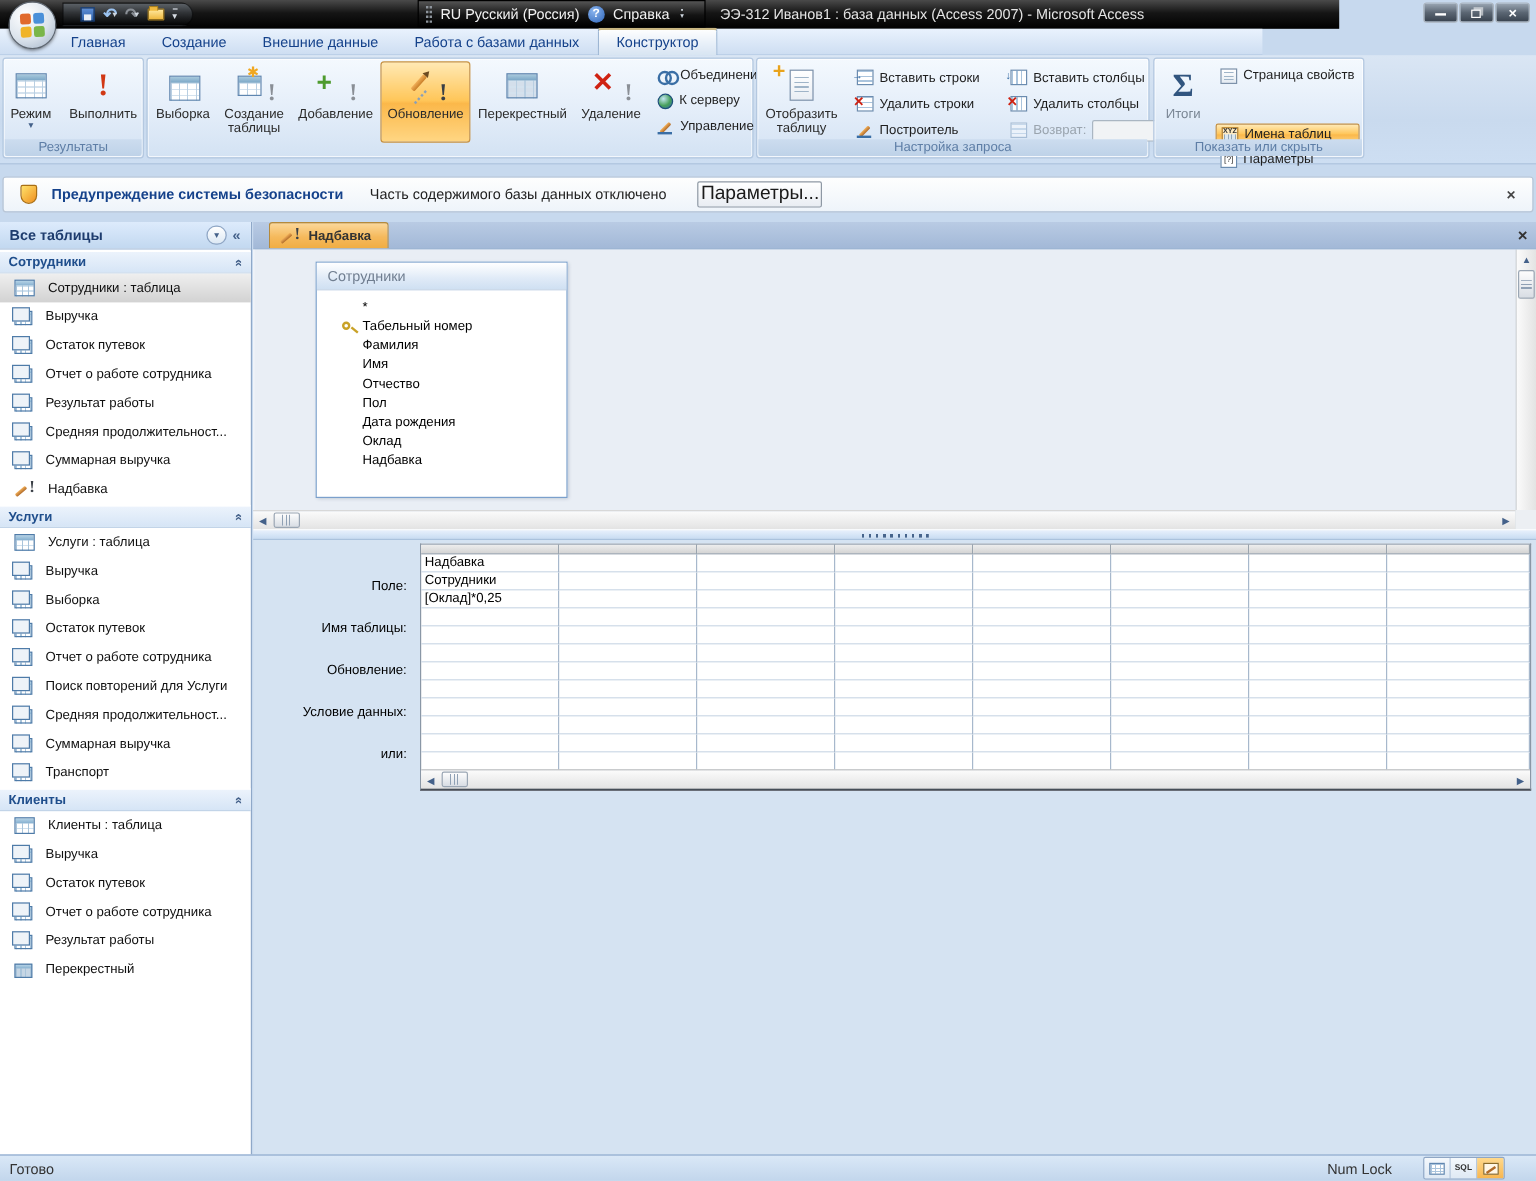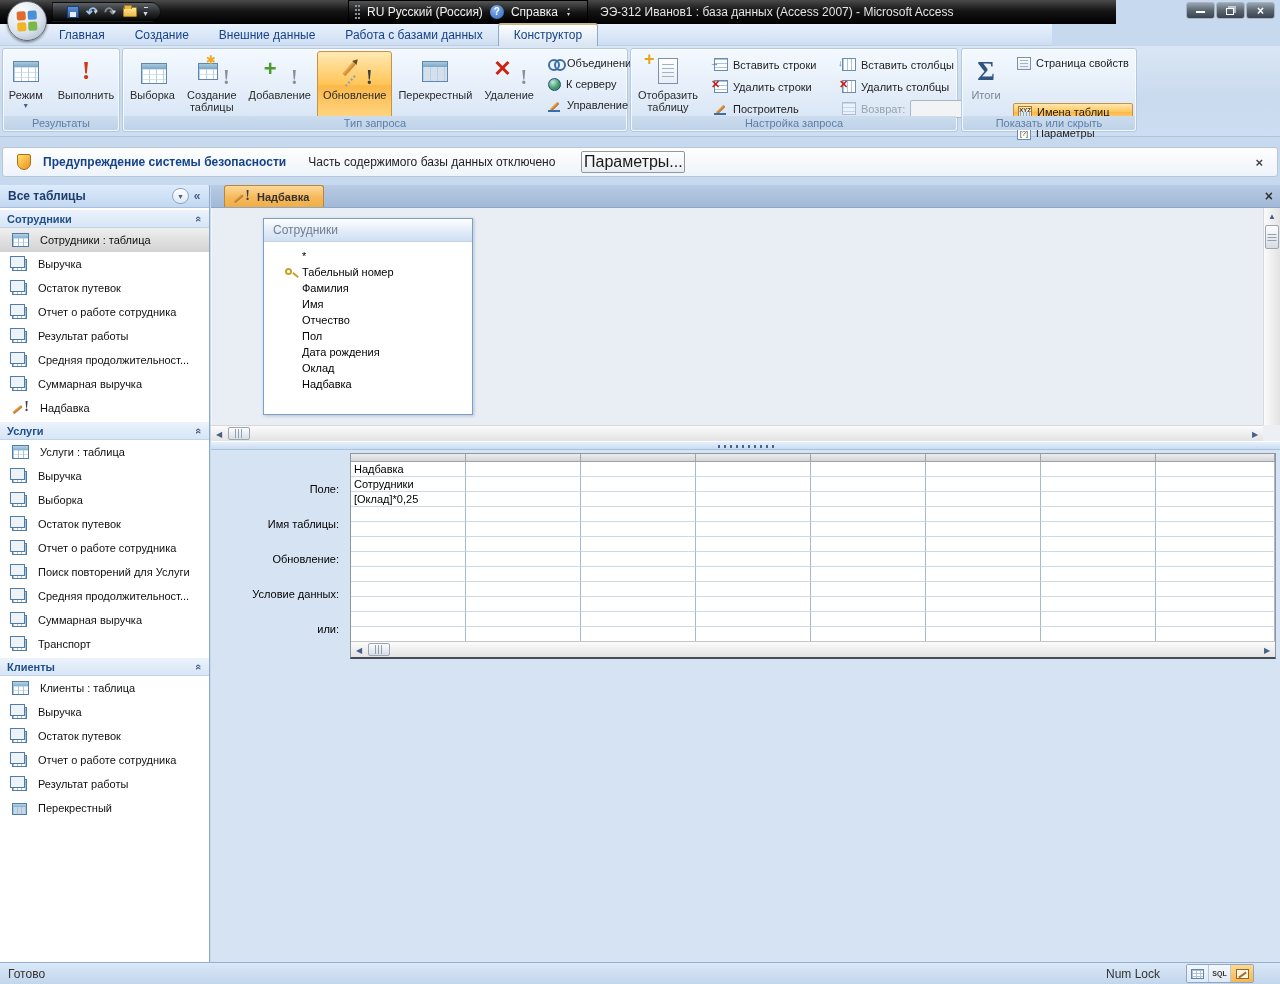--- a/index.html
+++ b/index.html
@@ -378,21 +378,20 @@
         <div class="rsmall">
           <span class="mi mi-globe"></span>
           <span>К серверу</span>
         </div>
         <div class="rsmall">
           <span class="mi mi-pen"></span>
           <span>Управление</span>
         </div>
       </div>
     </div>
-    <div class="glabel">Тип запроса</div>
   </div>
 
   <div class="rgroup" style="left:630px;width:328px">
     <div class="gcontent">
       <div class="rbig" style="width:74px">
         <span class="bigico">
             <span class="sheet"></span>
             <span class="plus-badge">+</span>
           </span>
         <span class="blabel">Отобразить таблицу</span>

